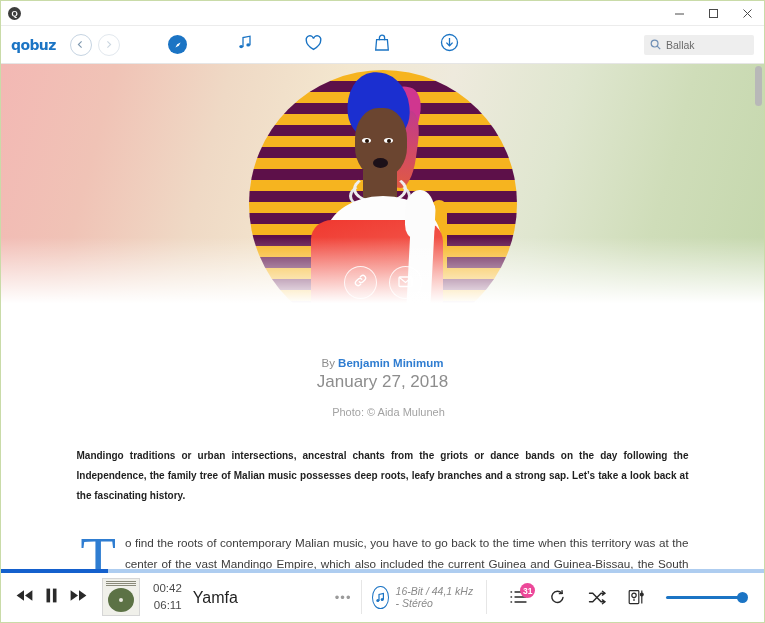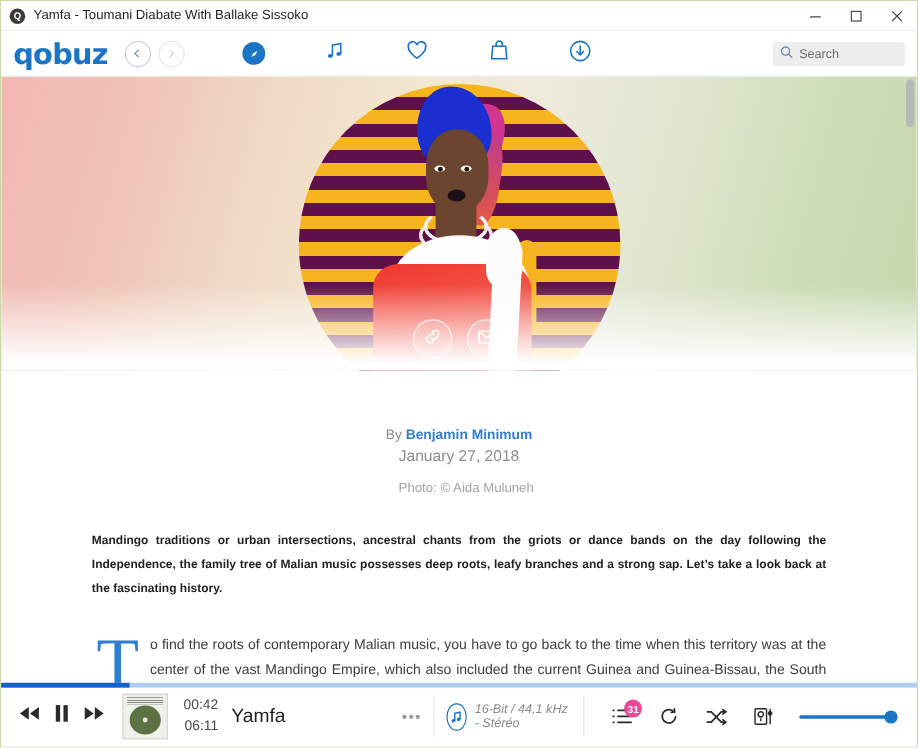--- a/index.html
+++ b/index.html
@@ -32,21 +32,21 @@
     justify-content: center; color: #4a4a4a;
   }
   .tb-btn svg { display: block; }
 
   
   .navbar {
     height: 38px; flex: 0 0 38px; display: flex; align-items: center;
     background: #fff; border-bottom: 1px solid #e6e6e6; padding: 0 10px;
   }
   .logo {
-    font-size: 24px; font-weight: bold; color: #1b74c4;
+    font-size: 14px; font-weight: bold; color: #1b74c4;
     letter-spacing: -0.6px; margin-right: 14px;
     font-family: "DejaVu Sans", sans-serif;
   }
   .navcircle {
     width: 22px; height: 22px; border-radius: 50%;
     border: 1px solid #c6d4e2; display: flex; align-items: center;
     justify-content: center; margin-right: 6px; color: #7e97ae;
   }
   .navcircle.disabled { border-color: #e2e8ee; color: #cbd6e0; }
   .navicons { display: flex; align-items: center; margin-left: 18px; gap: 0; }
@@ -179,21 +179,21 @@
     display: flex; align-items: center; justify-content: center;
   }
   .hero-title {
     position: absolute; left: 0; right: 0; top: 240px; text-align: center;
     font-family: "Liberation Serif", serif; font-size: 31px; color: #1c1c1c;
     z-index: 5; letter-spacing: 0.1px;
   }
   .byline { text-align: center; margin-top: 48px; }
   .byline .by { font-size: 11.5px; color: #8d8d8d; margin-top: 33px; }
   .byline .by a { color: #2f7dd1; font-weight: bold; text-decoration: none; }
-  .byline .date { font-size: 13px; color: #8d8d8d; margin-top: 3px; }
+  .byline .date { font-size: 17px; color: #8d8d8d; margin-top: 3px; }
   .byline .credit { font-size: 11px; color: #a3a3a3; margin-top: 14px; padding-left: 12px; }
 
   .lede {
     width: 612px; margin: 28px auto 0; font-size: 10px; line-height: 20px;
     color: #1f1f1f; font-weight: bold; text-align: justify;
   }
   .body-para {
     width: 612px; margin: 26px auto 0; font-size: 11.7px; line-height: 21px;
     color: #3c3c3c; text-align: justify; position: relative;
   }
@@ -272,21 +272,20 @@
     margin-left: -3px;
   }
 </style>
 </head>
 <body>
 
 <div class="app">
 
   <div class="titlebar">
     <div class="tb-app-icon">Q</div>
-    <div class="tb-title">Yamfa - Toumani Diabate With Ballake Sissoko</div>
     <div class="tb-ctrls">
       <div class="tb-btn">
         <svg width="11" height="11" viewBox="0 0 11 11">
             <line x1="1" y1="6" x2="10" y2="6" stroke="currentColor" stroke-width="1"></line>
           </svg>
       </div>
       <div class="tb-btn">
         <svg width="11" height="11" viewBox="0 0 11 11">
             <rect x="1.5" y="1.5" width="8" height="8" fill="none" stroke="currentColor" stroke-width="1"></rect>
           </svg>
@@ -357,21 +356,21 @@
       </div>
     </div>
 
     <div class="searchbox">
       <span>
         <svg width="11" height="11" viewBox="0 0 11 11" fill="none" stroke="#6f8fb5" stroke-width="1.2">
           <circle cx="4.6" cy="4.6" r="3.4"></circle>
             <line x1="7.2" y1="7.2" x2="10.2" y2="10.2"></line>
         </svg>
       </span>
-      <span class="ph">Search</span>
+      <span class="ph">Ballak</span>
     </div>
 
   </div>
 
   <div class="content">
 
     <div class="hero">
       <div class="circle-bg"></div>
       <div class="figure">
         <div class="f-turban2"></div>

